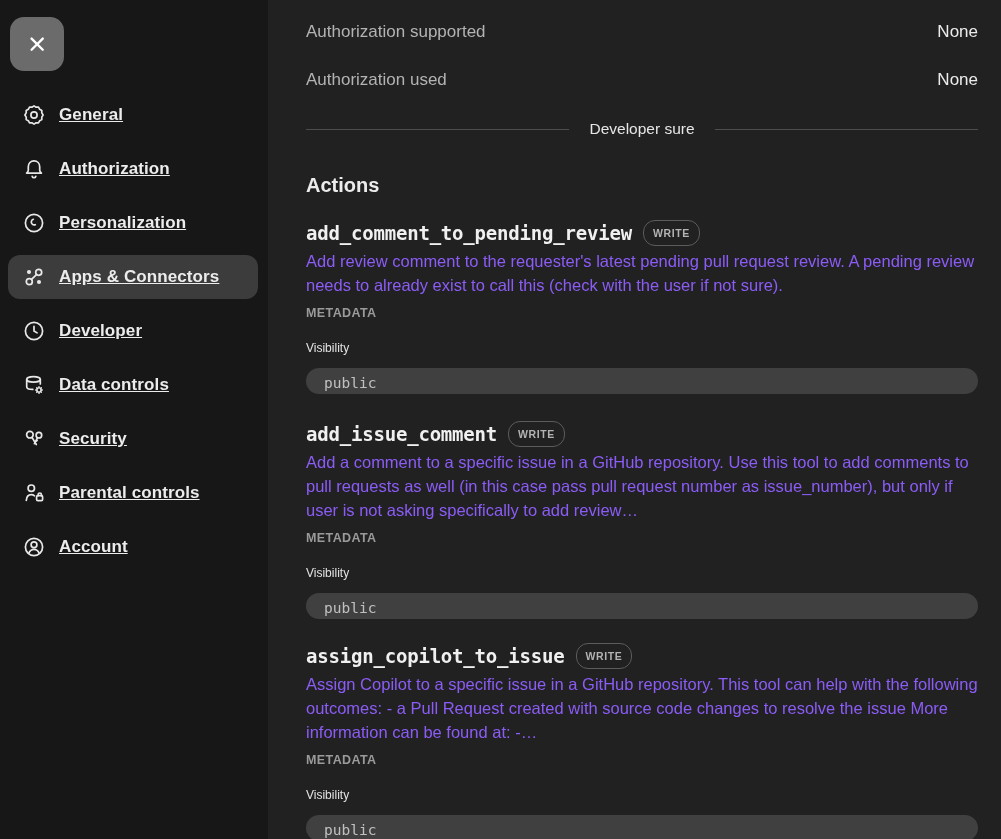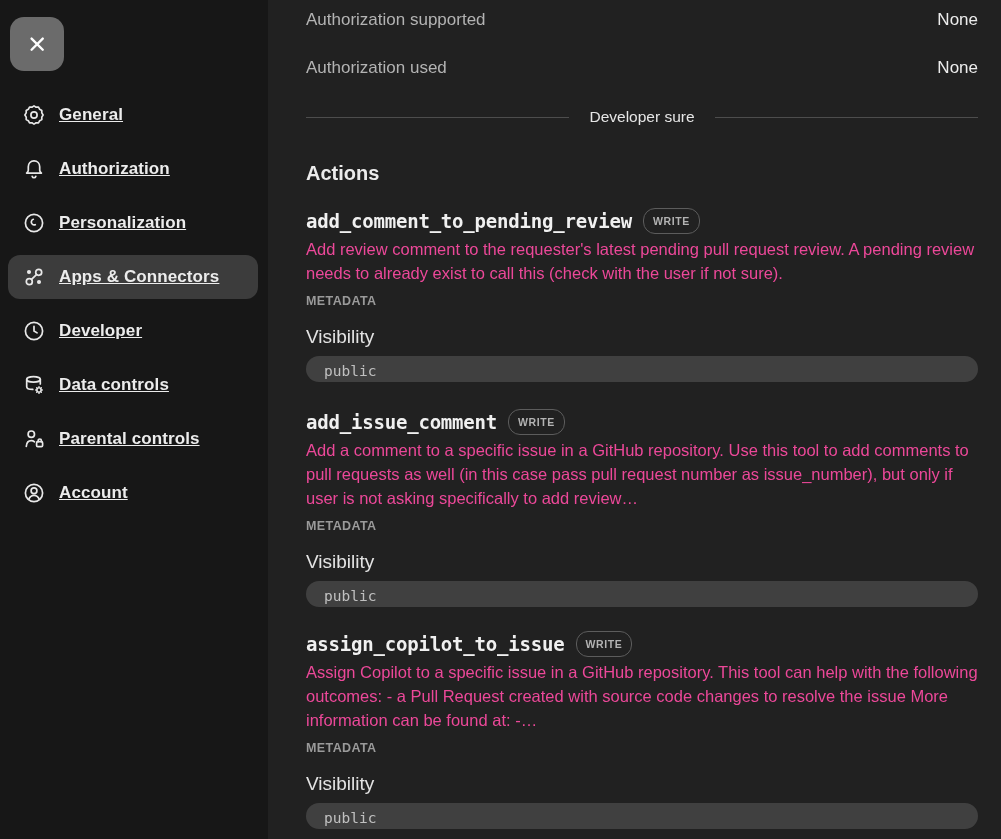--- a/index.html
+++ b/index.html
@@ -39,21 +39,21 @@
   .nav-icon{width:24px;height:24px;flex:0 0 24px;display:flex;align-items:center;justify-content:center;}
   .nav-icon svg{display:block;}
   .nav-label{
     font-size:17px;font-weight:600;color:var(--text-bright);
     white-space:nowrap;letter-spacing:.1px;
   }
 
   
   .content{
     flex:1;height:100%;overflow:hidden;
-    padding:0 23px 0 38px;
+    padding:12px 23px 0 38px;
   }
   .auth-row{
     display:flex;justify-content:space-between;align-items:center;
     height:24px;margin-top:24px;
   }
   .auth-row.first{margin-top:8px;}
   .auth-label{font-size:17px;color:var(--text-dim);}
   .auth-value{font-size:17px;color:var(--text-bright);}
 
   .divider{
@@ -80,28 +80,28 @@
     white-space:nowrap;
   }
   .badge{
     display:inline-flex;align-items:center;justify-content:center;
     height:26px;padding:0 9px;border:1.5px solid var(--badge-border);
     border-radius:12px;font-size:10.5px;font-weight:700;
     letter-spacing:.6px;color:var(--badge-text);
   }
   .action-desc{
     margin-top:3px;width:672px;
-    font-size:16.5px;line-height:24px;color:#ec4899;
+    font-size:16.5px;line-height:24px;color:#8b5cf6;
     display:-webkit-box;-webkit-line-clamp:3;-webkit-box-orient:vertical;overflow:hidden;
   }
   .meta-label{
     margin-top:8px;font-size:12.5px;font-weight:700;
     letter-spacing:.4px;color:var(--meta);line-height:17px;
   }
-  .vis-label{margin-top:16px;font-size:19px;color:#e3e3e3;line-height:21px;}
+  .vis-label{margin-top:16px;font-size:12px;color:#e3e3e3;line-height:21px;}
   .vis-input{
     margin-top:9px;height:26px;border-radius:13px;background:var(--input-bg);
     font-family:"DejaVu Sans Mono",monospace;font-size:14.5px;color:var(--input-text);
     line-height:31px;padding:0 18px;cursor:text;
   }
 </style>
 </head>
 <body>
 
 <div class="app">
@@ -178,20 +178,31 @@
             <path d="M18.3 6.4 v4.6"></path>
             <g stroke-width="1.4">
               <circle cx="17" cy="17" r="2.1"></circle>
               <path d="M17 13.6 v1 M17 19.4 v1 M13.7 17 h1 M19.3 17 h1 M14.7 14.7 l.7 .7 M18.6 18.6 l.7 .7 M19.3 14.7 l-.7 .7 M15.4 18.6 l-.7 .7"></path>
             </g>
           </svg>
         </span>
         <span class="nav-label">Data controls</span>
       </div>
 
+      <div class="nav-item">
+        <span class="nav-icon">
+          <svg width="24" height="24" viewBox="0 0 24 24" fill="none" stroke="#e8e8e8" stroke-width="1.7" stroke-linecap="round">
+            <circle cx="7.9" cy="7.7" r="3.3"></circle>
+            <path d="M10 10.4 l4.3 7.1 M13 14.8 l2.1 -1.3"></path>
+            <circle cx="16.9" cy="8.2" r="2.8"></circle>
+            <path d="M15.6 10.7 l-3.2 6"></path>
+          </svg>
+        </span>
+        <span class="nav-label">Security</span>
+      </div>
 
       <div class="nav-item">
         <span class="nav-icon">
           <svg width="24" height="24" viewBox="0 0 24 24" fill="none" stroke="#e8e8e8" stroke-width="1.7" stroke-linecap="round" stroke-linejoin="round">
             <circle cx="9.3" cy="7.2" r="3.2"></circle>
             <path d="M4.3 19.4 c.3 -3.7 2.4 -5.7 5 -5.7 1.2 0 2.3 .4 3.2 1.1"></path>
             <rect x="14.6" y="14.7" width="6" height="4.9" rx="1.2"></rect>
             <path d="M16.2 14.7 v-1.1 a1.6 1.6 0 0 1 3.2 0 v1.1"></path>
           </svg>
         </span>

